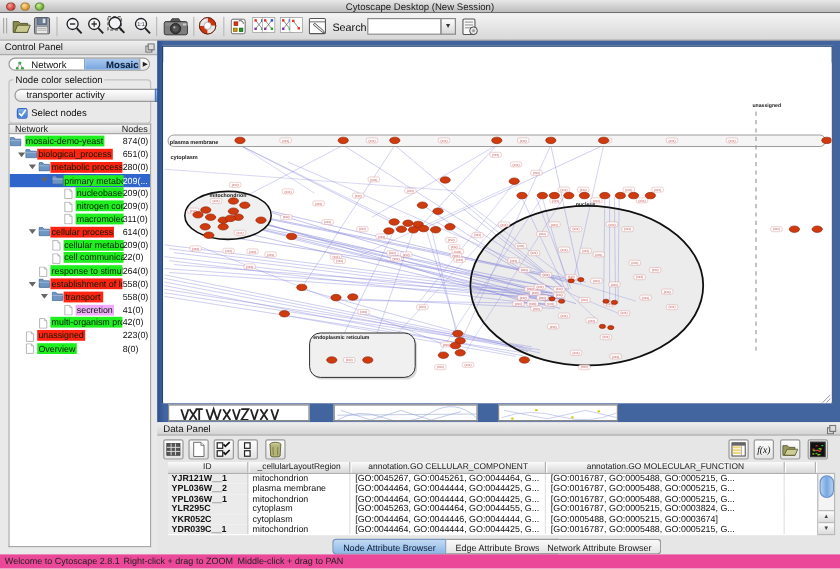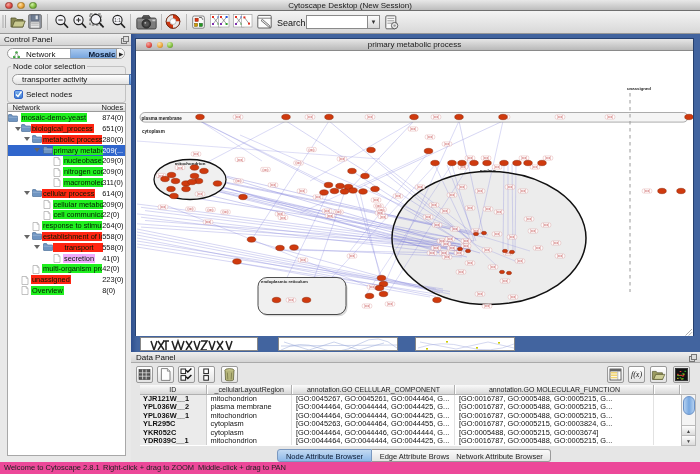--- a/index.html
+++ b/index.html
@@ -311,21 +311,21 @@
           <div style="position:absolute;left:94.7px;top:0.8px;height:9px;line-height:9.5px;color:#111;font-size:7.4px;white-space:nowrap;">558(0)</div>
         </div>
 <div style="position:absolute;left:0;top:130.6px;width:118px;height:10.8px;">
           <div style="position:absolute;left:26.5px;top:3.4px;width:0;height:0;border-left:3.2px solid transparent;border-right:3.2px solid transparent;border-top:4.2px solid #666;"></div>
           <div style="position:absolute;left:35.5px;top:1.2px;">
             <svg width="10" height="8" viewBox="0 0 10 8" style="display:block">
               <path d="M0.5 2 L0.5 7 Q0.5 7.5 1 7.5 L9 7.5 Q9.5 7.5 9.5 7 L9.5 2.5 Q9.5 2 9 2 L4.5 2 L3.8 0.8 Q3.6 0.5 3.2 0.5 L1 0.5 Q0.5 0.5 0.5 1 Z" fill="#6f95c2" stroke="#3d618f" stroke-width="0.6"></path>
               <path d="M0.6 3.2 L9.4 3.2" stroke="#9ab6d8" stroke-width="0.8"></path>
             </svg>
           </div>
-          <div style="position:absolute;left:45.0px;top:0.8px;height:9px;line-height:9px;background:#ff2411;color:#031c03;font-size:7.4px;padding:0 12px;white-space:nowrap;max-width:50px;overflow:hidden;">transport</div>
+          <div style="position:absolute;left:45.0px;top:0.8px;height:9px;line-height:9px;background:#ff2411;color:#031c03;font-size:7.4px;padding:0 2px;white-space:nowrap;max-width:50px;overflow:hidden;">transport</div>
           <div style="position:absolute;left:94.7px;top:0.8px;height:9px;line-height:9.5px;color:#111;font-size:7.4px;white-space:nowrap;">558(0)</div>
         </div>
 <div style="position:absolute;left:0;top:141.4px;width:118px;height:10.8px;">
           <div style="position:absolute;left:45.0px;top:1.2px;">
             <svg width="8" height="9" viewBox="0 0 8 9" style="display:block">
               <path d="M1 0.5 L5.2 0.5 L7 2.3 L7 8.5 L1 8.5 Z" fill="#fff" stroke="#999" stroke-width="0.6"></path>
               <path d="M5.2 0.5 L5.2 2.3 L7 2.3" fill="#e8e8e8" stroke="#999" stroke-width="0.5"></path>
             </svg>
           </div>
           <div style="position:absolute;left:55.5px;top:0.8px;height:9px;line-height:9px;background:#f0abfc;color:#031c03;font-size:7.4px;padding:0 1px;white-space:nowrap;max-width:40px;overflow:hidden;">secretion</div>
@@ -360,26 +360,20 @@
           </div>
           <div style="position:absolute;left:23.5px;top:0.8px;height:9px;line-height:9px;background:#20ef1f;color:#031c03;font-size:7.4px;padding:0 1px;white-space:nowrap;max-width:72px;overflow:hidden;">Overview</div>
           <div style="position:absolute;left:94.7px;top:0.8px;height:9px;line-height:9.5px;color:#111;font-size:7.4px;white-space:nowrap;">8(0)</div>
         </div>
   </div>
 </div>
 
 <div style="position:absolute;left:131px;top:34px;width:569px;height:318px;background:linear-gradient(90deg,#2e4f8e,#42649f 6px,#42649f);">
 
   <div style="position:absolute;left:4px;top:4px;width:559px;height:298px;border:1px solid #26406e;background:#fff;">
-    <div style="position:absolute;left:0;top:0;width:557px;height:12px;background:linear-gradient(#e6e6e6,#b9b9b9);border-bottom:1px solid #8a8a8a;">
-      <div class="tl" style="left:10px;top:2.5px;width:6.4px;height:6.4px;background:radial-gradient(circle at 35% 30%,#f6a9a0,#e1514a 55%,#9d1f1c);"></div>
-      <div class="tl" style="left:20.5px;top:2.5px;width:6.4px;height:6.4px;background:radial-gradient(circle at 35% 30%,#fbe2ae,#eda93f 55%,#a96a12);"></div>
-      <div class="tl" style="left:31px;top:2.5px;width:6.4px;height:6.4px;background:radial-gradient(circle at 35% 30%,#d2f0a8,#85c043 55%,#4e7d1d);"></div>
-      <div style="position:absolute;left:0;top:0;width:557px;height:12px;text-align:center;font-size:8px;line-height:12px;color:#1a1a1a;">primary metabolic process</div>
-    </div>
     <div style="position:absolute;left:0;top:13px;width:557px;height:284px;background:#fff;overflow:hidden;">
           <svg width="557" height="284" viewBox="136 51 557 284" style="position:absolute;left:0;top:0">
 <line x1="168.0" y1="172.0" x2="456.0" y2="248.0" stroke="#8a8ade" stroke-width="0.7" stroke-opacity="0.6"></line>
 <line x1="175.0" y1="180.0" x2="462.0" y2="251.0" stroke="#8a8ade" stroke-width="0.7" stroke-opacity="0.6"></line>
 <line x1="186.0" y1="183.0" x2="470.0" y2="246.0" stroke="#8a8ade" stroke-width="0.7" stroke-opacity="0.6"></line>
 <line x1="196.0" y1="176.0" x2="477.0" y2="233.0" stroke="#8a8ade" stroke-width="0.7" stroke-opacity="0.6"></line>
 <line x1="205.0" y1="170.0" x2="483.0" y2="236.0" stroke="#8a8ade" stroke-width="0.7" stroke-opacity="0.6"></line>
 <line x1="199.0" y1="181.0" x2="460.0" y2="243.0" stroke="#8a8ade" stroke-width="0.7" stroke-opacity="0.6"></line>
 <line x1="214.0" y1="183.0" x2="452.0" y2="255.0" stroke="#8a8ade" stroke-width="0.7" stroke-opacity="0.6"></line>
 <line x1="187.0" y1="189.0" x2="467.0" y2="256.0" stroke="#8a8ade" stroke-width="0.7" stroke-opacity="0.6"></line>

